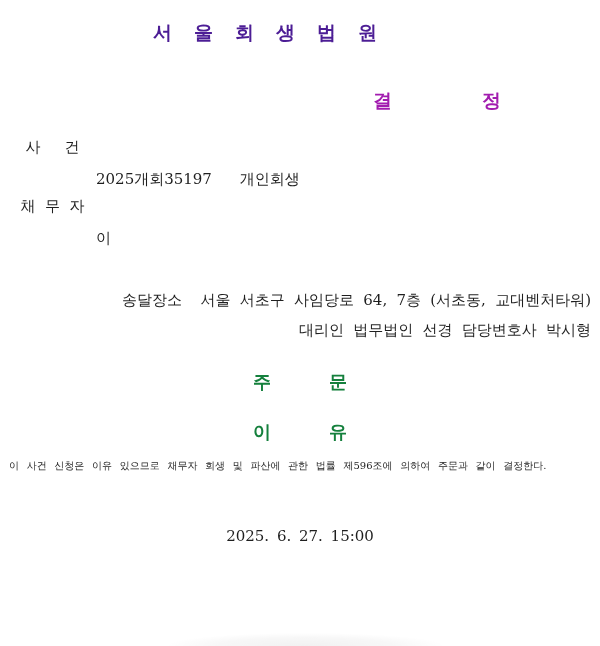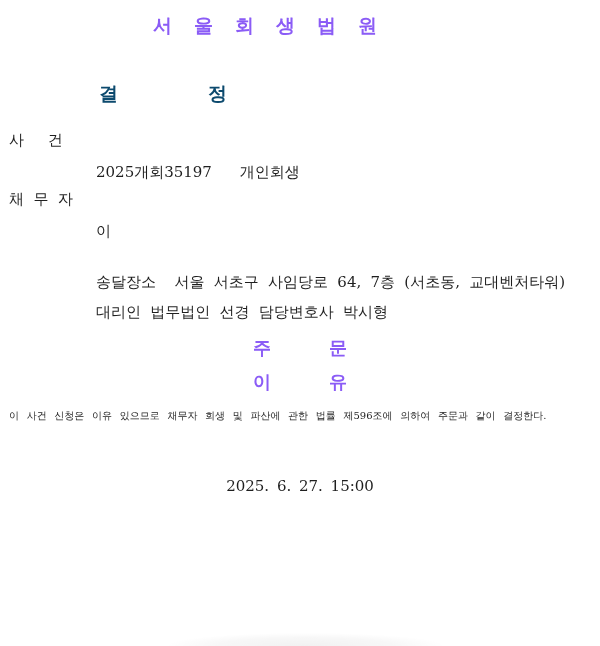--- a/index.html
+++ b/index.html
@@ -12,74 +12,75 @@
     width: 600px;
     height: 646px;
     box-sizing: border-box;
     padding: 0 9px;
     overflow: hidden;
     background: #ffffff;
     color: #1f1f1f;
     font-family: "DejaVu Serif", "Liberation Serif", serif;
   }
   .court-title {
-    margin: 12px 0 0 144px;
+    margin: 19px 0 0 144px;
     font-size: 19px;
     font-weight: bold;
     line-height: 26px;
     letter-spacing: 22px;
     white-space: nowrap;
-    color: #8b5cf6;
+    color: #4c1d95;
   }
   .doc-type {
     margin-top: 42px;
-    text-align: left;
+    text-align: right;
     font-size: 19px;
     font-weight: bold;
     line-height: 26px;
     letter-spacing: 90px;
     padding-left: 90px;
     white-space: nowrap;
-    color: #0c4a6e;
+    color: #a21caf;
   }
-  .case-rows { margin-top: 21px; }
+  .case-rows { margin-top: 21px; text-align: center; }
   .case-row {
     display: flex;
     font-size: 15px;
     line-height: 27px;
   }
   .case-row .label {
     flex: none;
     width: 87px;
     white-space: pre;
   }
   .case-row .value {
     white-space: pre;
     word-spacing: 4.5px;
     margin-top: 32px;
   }
   .party-details {
-    margin: 22px 0 0 87px;
+    margin: 33px 0 0 87px;
     font-size: 15px;
     line-height: 30px;
+    text-align: right;
   }
   .party-details .line {
     white-space: pre;
     word-spacing: 4.5px;
   }
   .section-heading {
-    margin-top: 8px;
+    margin-top: 24px;
     text-align: center;
     font-size: 18px;
     font-weight: bold;
     line-height: 26px;
     letter-spacing: 58px;
     padding-left: 58px;
     white-space: nowrap;
-    color: #8b5cf6;
+    color: #15803d;
   }
   .order-list { margin-top: 4px; }
   .order-item {
     font-size: 15px;
     line-height: 32px;
     text-align: justify;
     word-spacing: 4.5px;
     padding-left: 23px;
     text-indent: -23px;
   }

